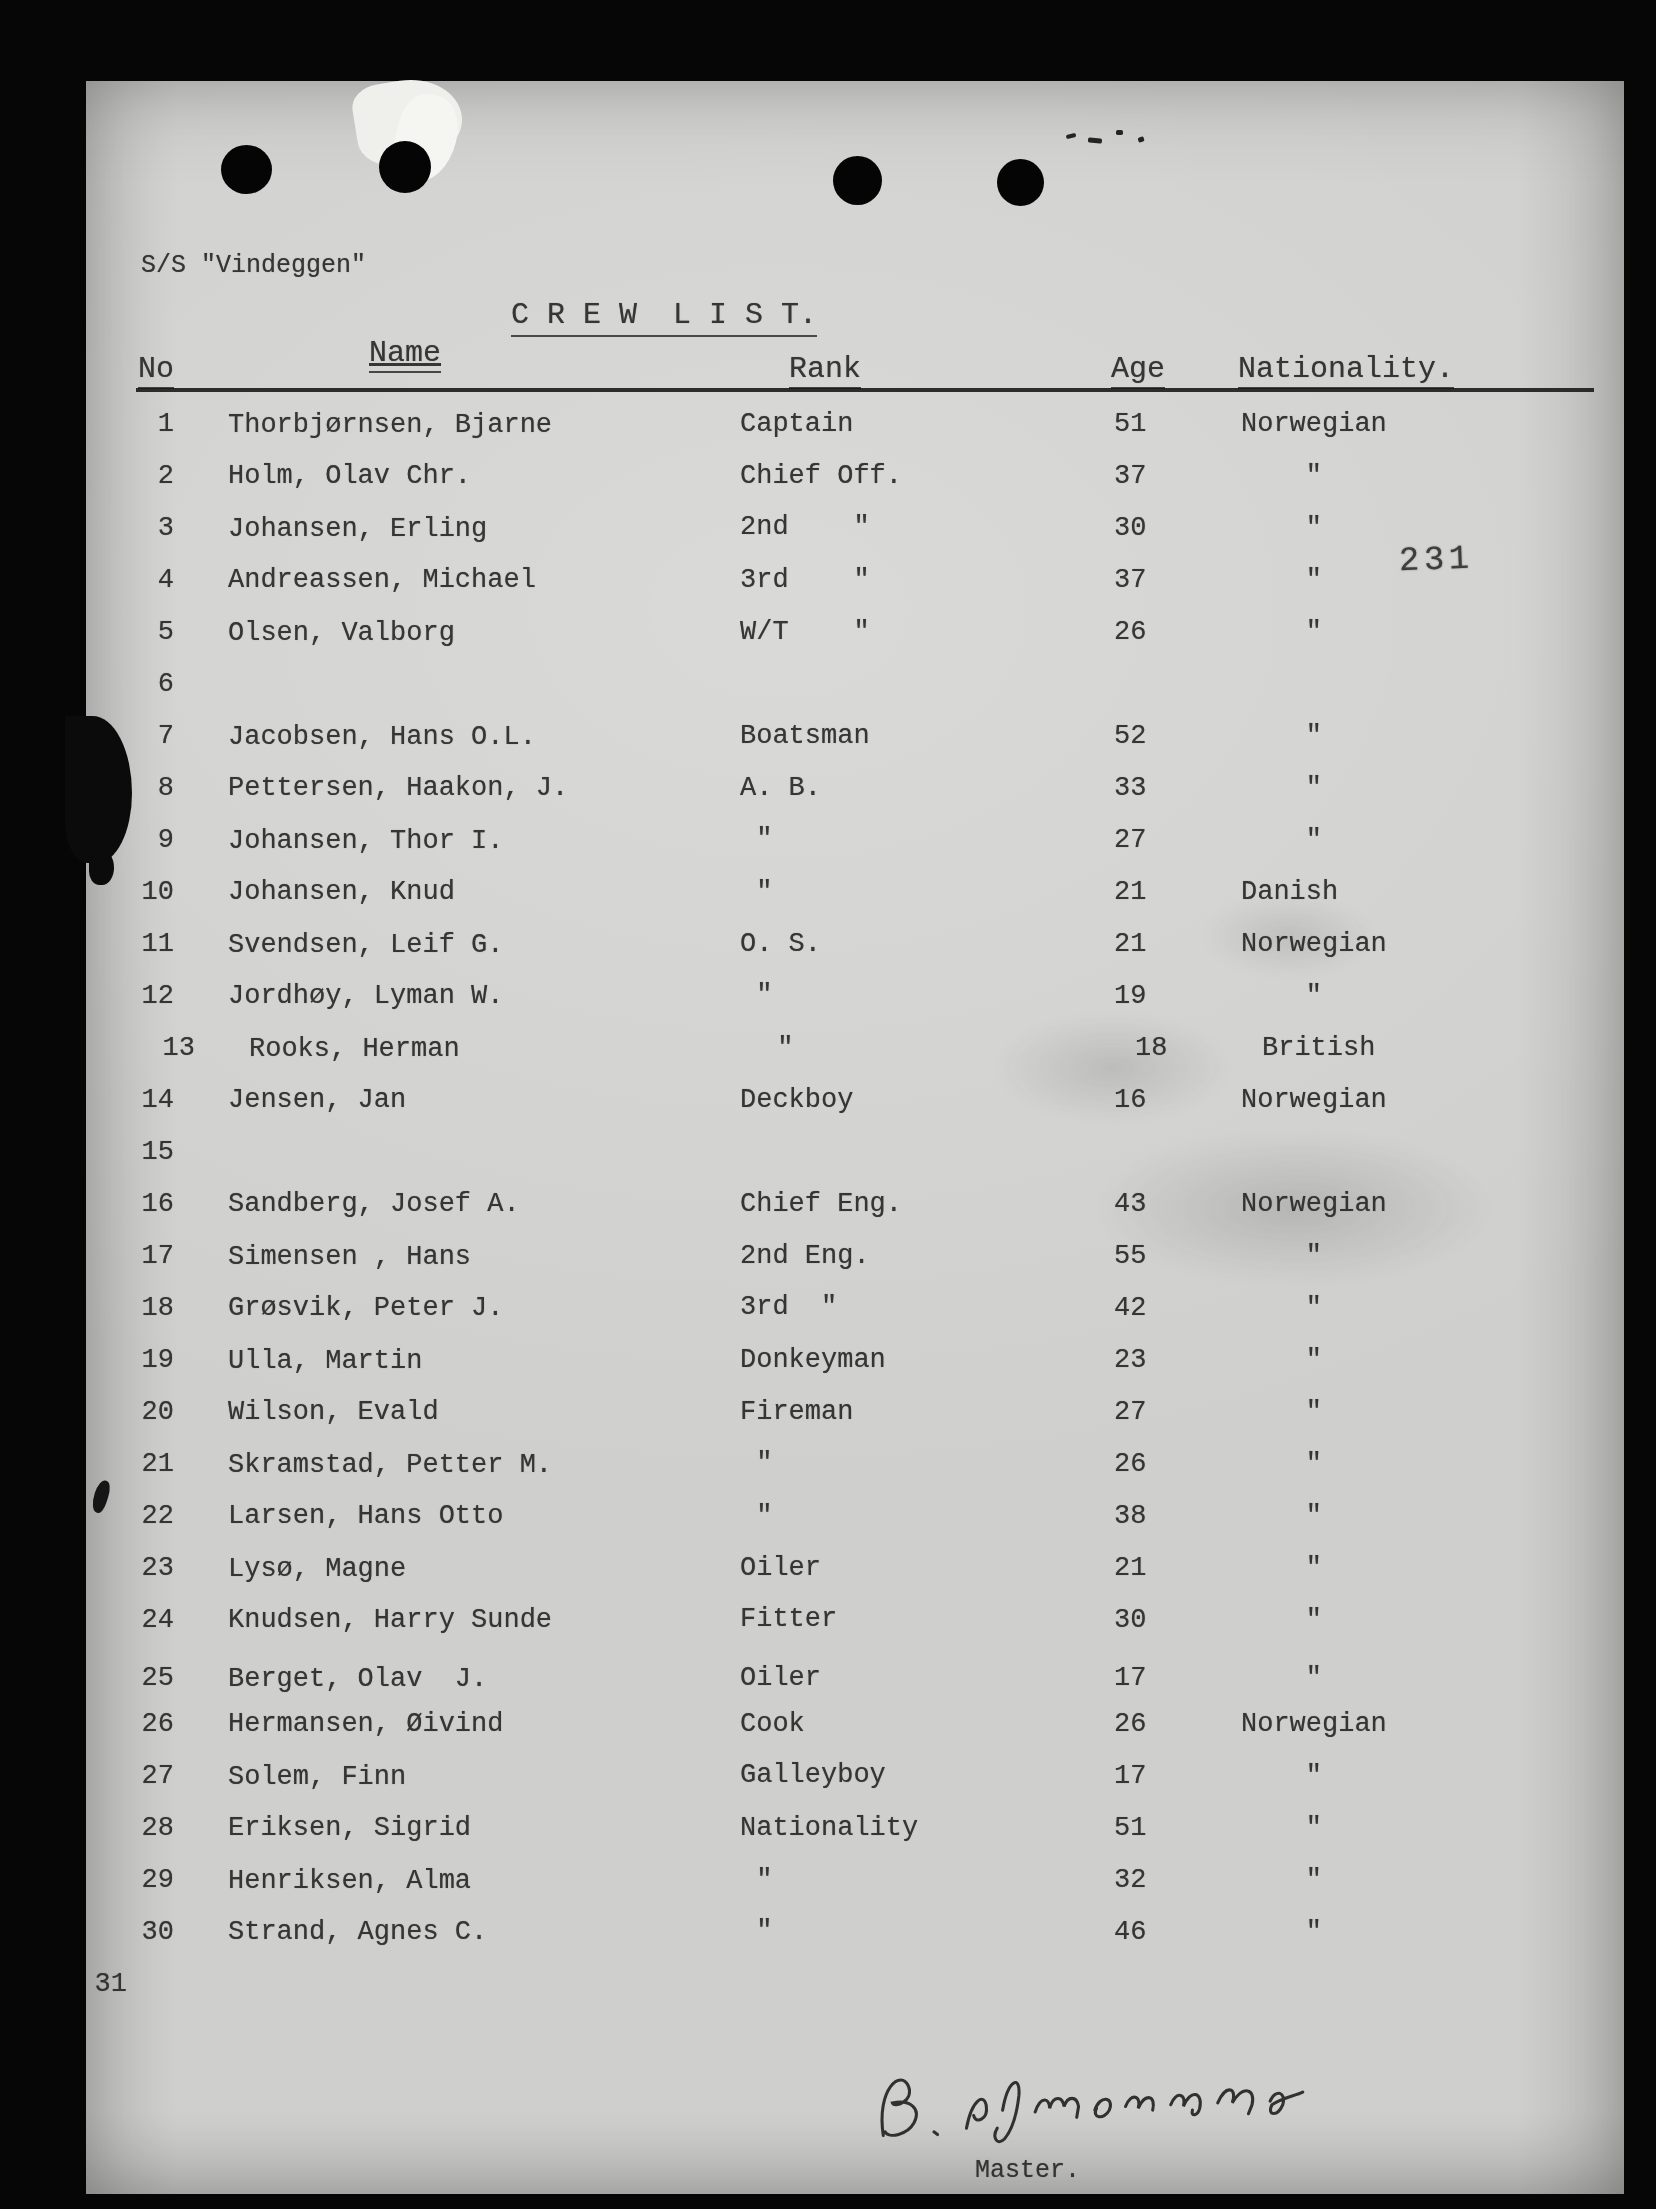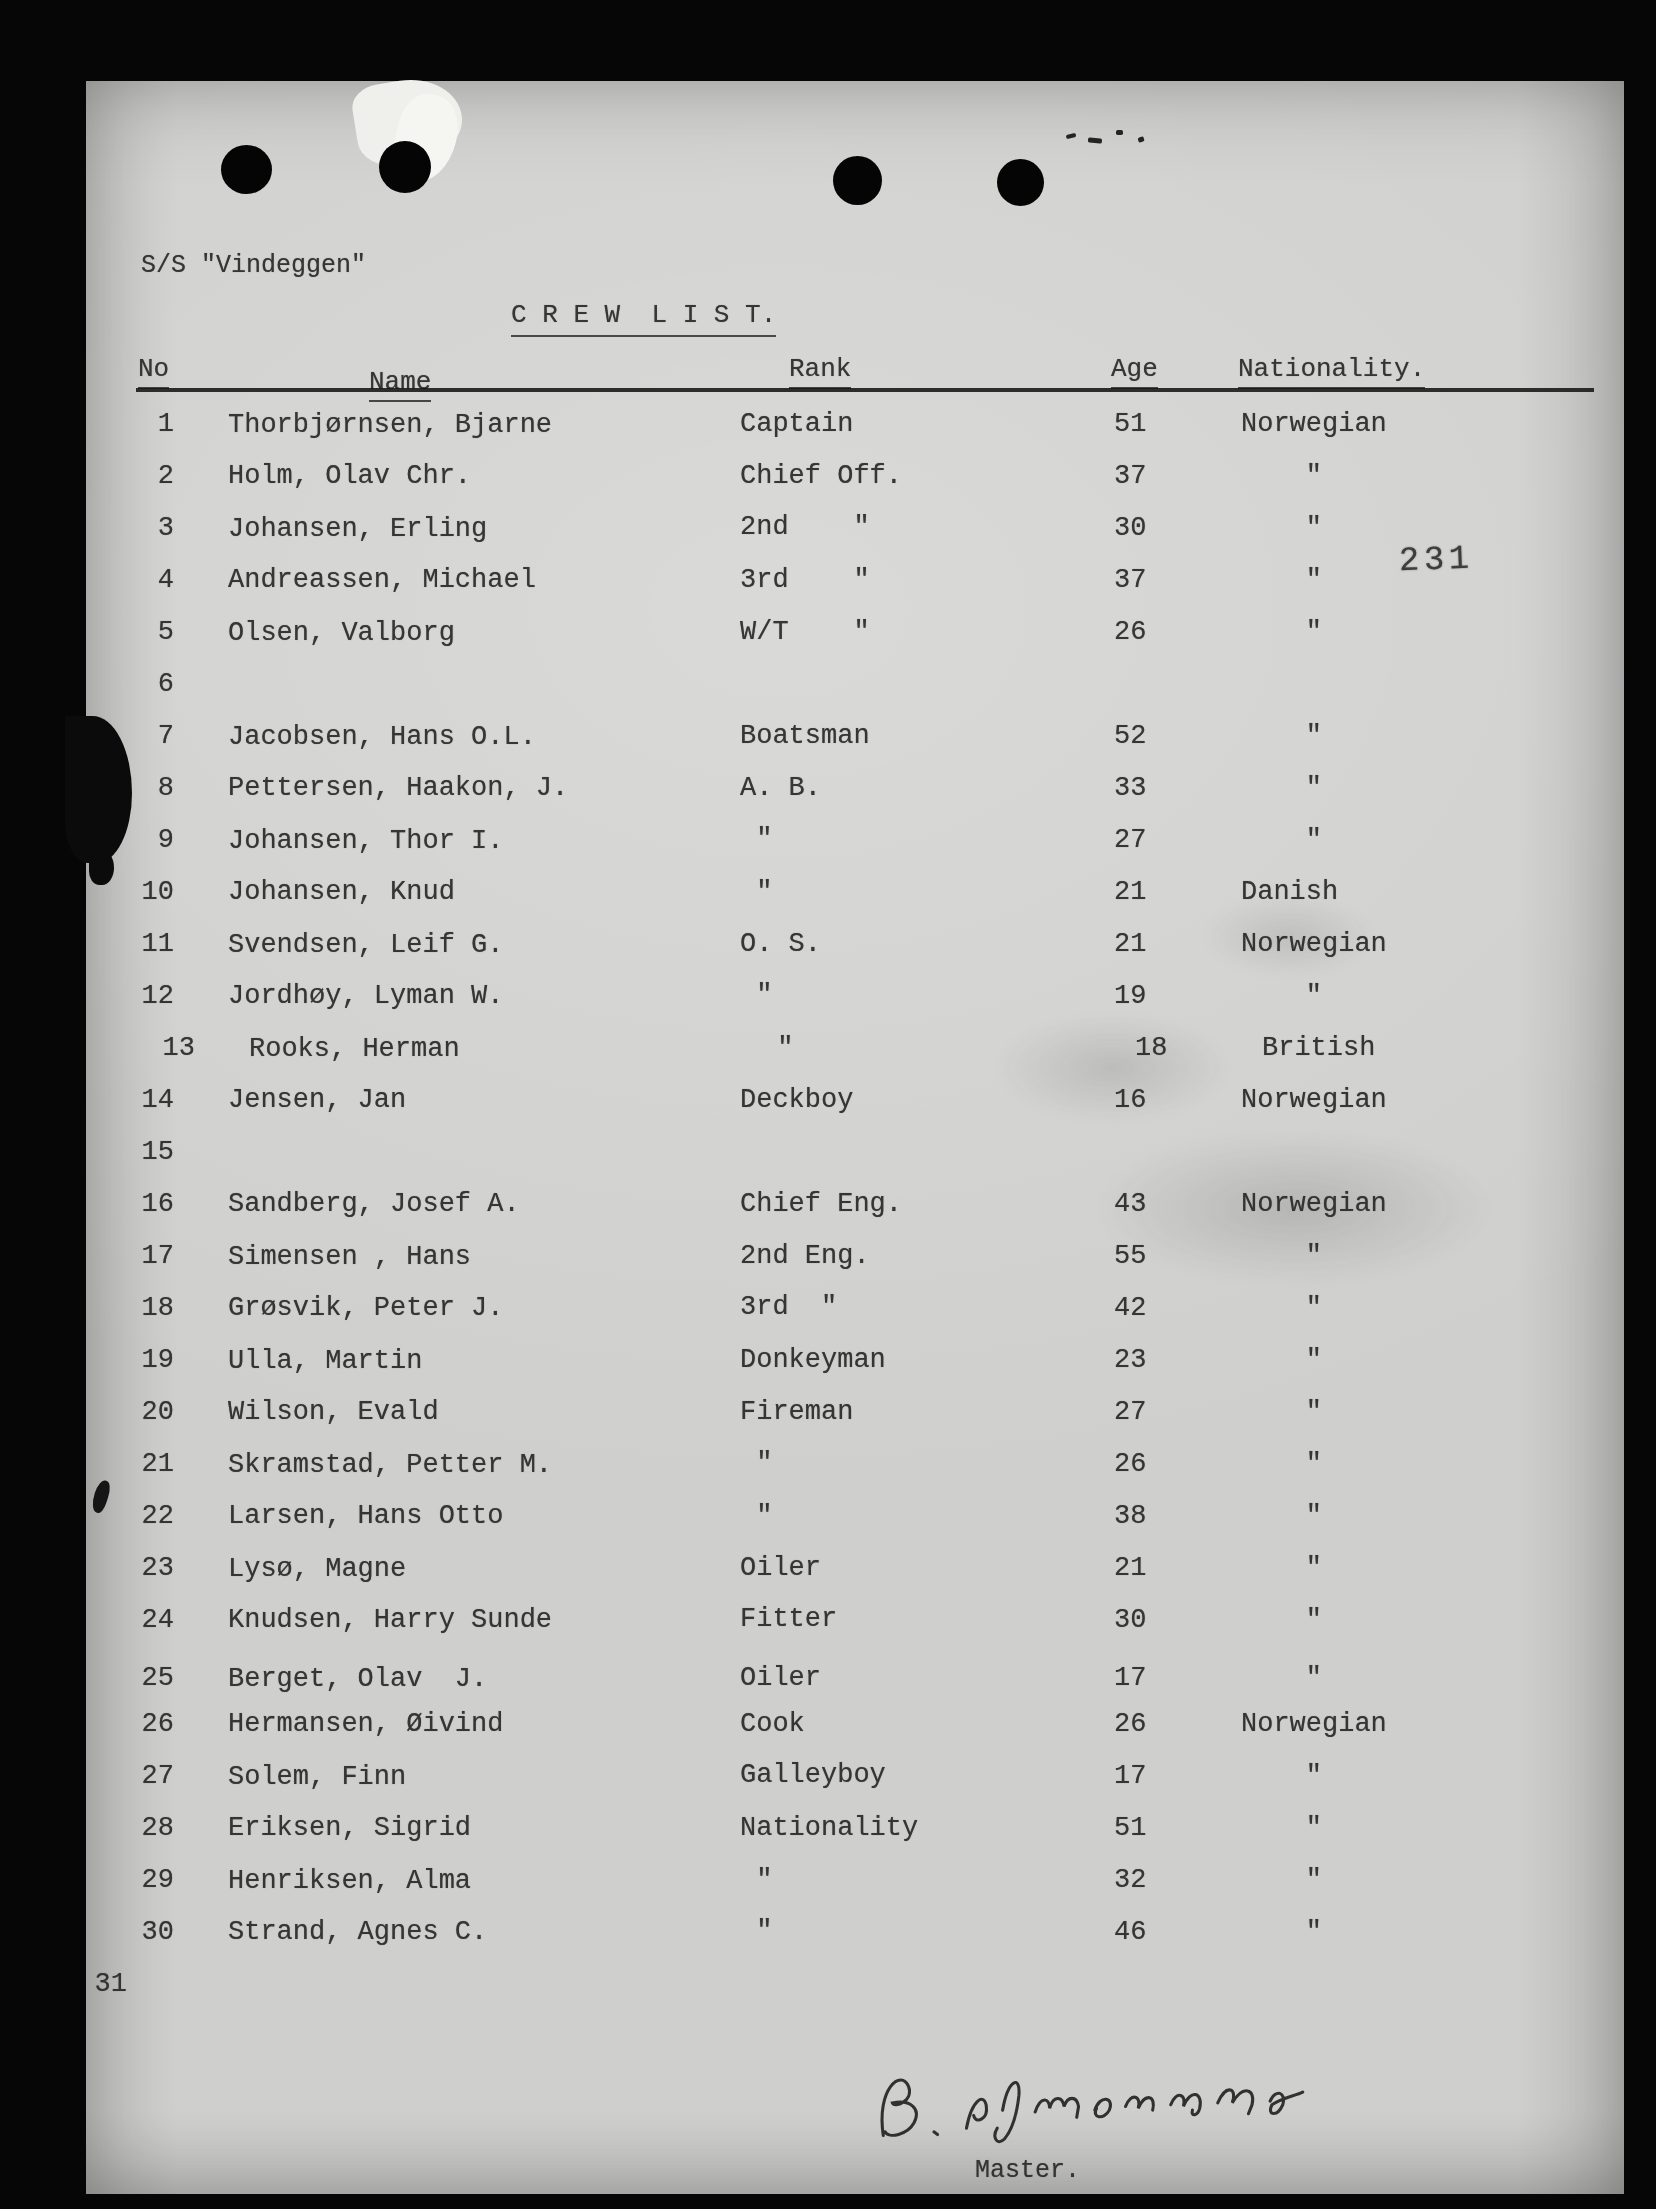--- a/index.html
+++ b/index.html
@@ -37,29 +37,29 @@
   .speck2{left:1088px;top:138px;width:13.6px;height:4.5px;transform:rotate(6deg);}
   .speck3{left:1116px;top:130px;width:7.2px;height:5.4px;}
   .speck4{left:1138px;top:137px;width:6.3px;height:4.5px;transform:rotate(-20deg);}
   .smudge{position:absolute;filter:blur(4.5px);z-index:1;}
   .smudge1{left:995px;top:1013px;width:235px;height:109px;background:radial-gradient(closest-side,rgba(70,70,70,.16),transparent);}
   .smudge2{left:1095px;top:1131px;width:398px;height:154px;background:radial-gradient(closest-side,rgba(60,60,60,.18),transparent);}
   .smudge3{left:1203px;top:896px;width:172px;height:81px;background:radial-gradient(closest-side,rgba(70,70,70,.14),transparent);}
   
   .txt{
     position:absolute;z-index:4;white-space:pre;
-    font-size:26px;line-height:31px;color:#2a2a2a;
+    font-size:30px;line-height:31px;color:#2a2a2a;
     text-shadow:0 0 0.9px rgba(35,35,35,.55);
     opacity:.93;
   }
   .ship{left:141px;top:250px;font-size:25px;}
   .title{left:511px;top:300px;border-bottom:2.7px solid rgba(35,35,35,.85);padding-bottom:3.6px;}
   .hdr{border-bottom:2.7px solid rgba(32,32,32,.85);padding-bottom:1.8px;}
   .hdr-no{left:138px;top:354px;}
-  .hdr-name{left:369px;top:367px;}
+  .hdr-name{left:369px;top:338px;text-decoration:underline;}
   .hdr-rank{left:789px;top:354px;}
   .hdr-age{left:1111px;top:354px;}
   .hdr-nat{left:1238px;top:354px;}
   .rule{position:absolute;left:136px;top:388px;width:1458px;height:3.6px;background:rgba(22,22,22,.88);z-index:4;}
   .stamp{
     position:absolute;left:1399px;top:541px;z-index:4;
     font-size:34px;letter-spacing:4.5px;color:#3d3d3d;
     transform:rotate(-2deg);text-shadow:0 0 1.8px rgba(60,60,60,.6);
     font-family:"Liberation Mono","DejaVu Sans Mono",monospace;
   }

